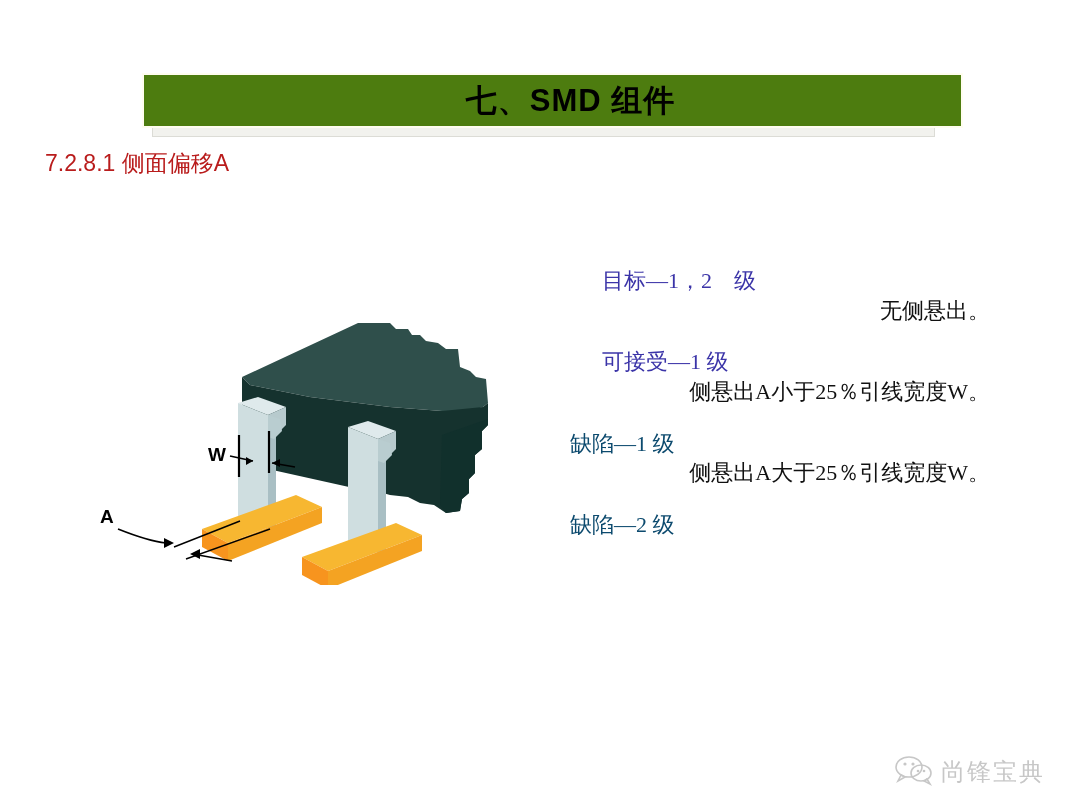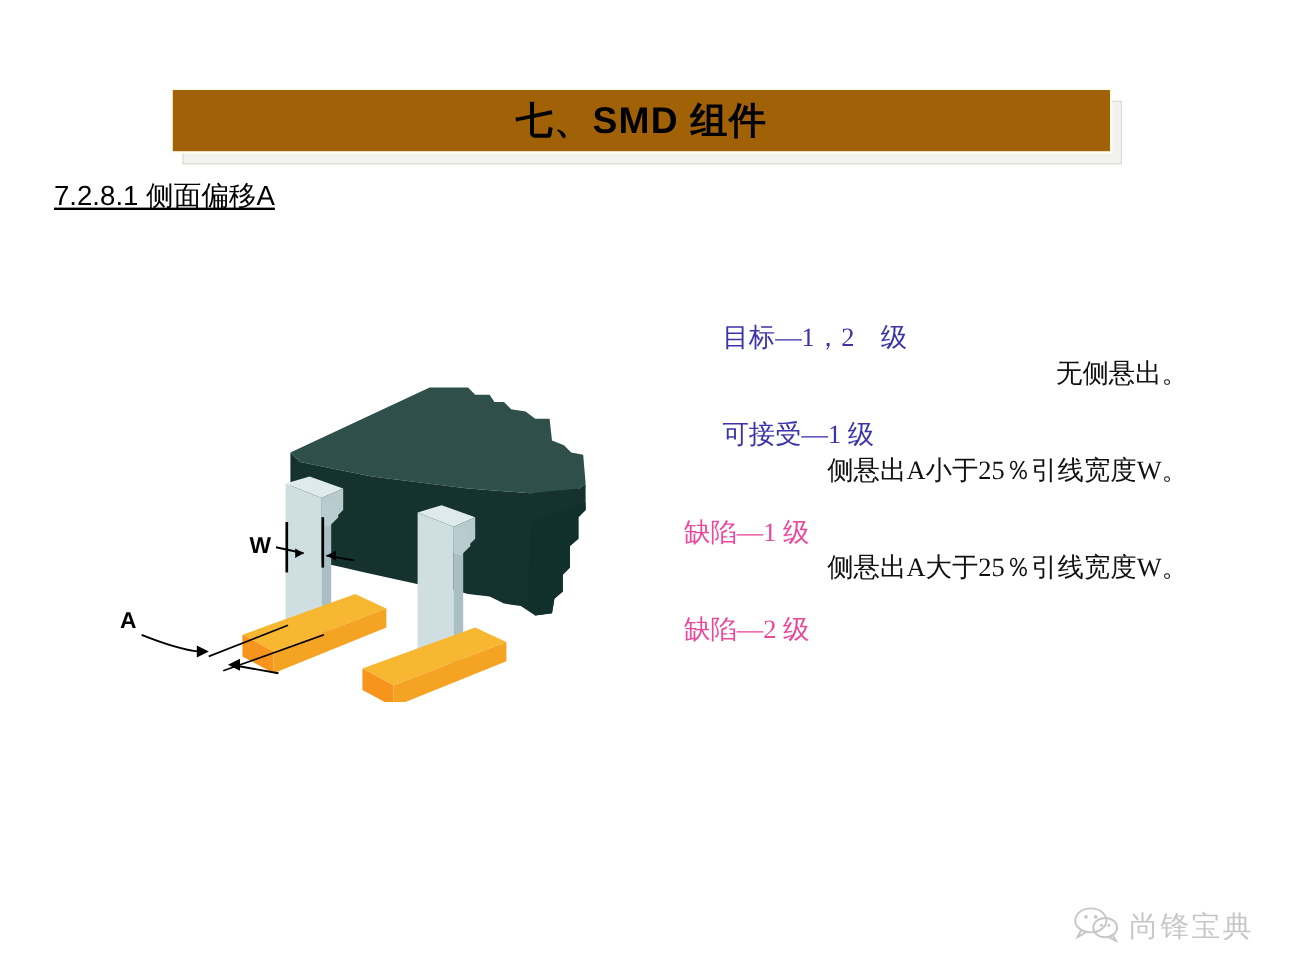--- a/index.html
+++ b/index.html
@@ -25,67 +25,67 @@
     background: #f2f2ee;
     border: 1px solid #dcdcd6;
     box-sizing: border-box;
   }
   #title-banner {
     position: absolute;
     left: 144px;
     top: 75px;
     width: 781px;
     height: 51px;
-    background: #a16207;
+    background: #4d7c0f;
     box-shadow: 0 0 0 2px #fffdf0;
     display: flex;
     align-items: center;
     justify-content: center;
+    padding-left: 36px;
   }
   #title-text {
     font-family: "Liberation Sans", "DejaVu Sans", sans-serif;
     font-weight: bold;
     font-size: 31px;
     color: #000000;
     letter-spacing: 1px;
     line-height: 1;
     white-space: nowrap;
   }
 
   
   #subtitle {
     position: absolute;
     left: 45px;
     top: 148px;
     font-family: "Liberation Sans", "DejaVu Sans", sans-serif;
     font-size: 23px;
-    color: #000000;
-    white-space: nowrap;
-    text-decoration: underline;
+    color: #b91c1c;
+    white-space: nowrap;
   }
 
   
   #criteria {
     position: absolute;
     left: 570px;
     top: 266px;
     width: 420px;
   }
   .criteria-group {
     margin-bottom: 22px;
   }
   .criteria-group:last-child { margin-bottom: 4px; }
   .crit-head {
     font-family: "Liberation Serif", "DejaVu Serif", serif;
     font-size: 22px;
     line-height: 1.35;
     white-space: nowrap;
   }
   .crit-head.blue  { color: #3b34a8; margin-left: 32px; }
-  .crit-head.orange{ color: #ec4899; }
+  .crit-head.orange{ color: #0c4a6e; }
   .crit-body {
     font-family: "Liberation Serif", "DejaVu Serif", serif;
     font-size: 22px;
     color: #111111;
     line-height: 1.35;
     padding-left: 42px;
     white-space: nowrap;
     text-align: right;
   }
 

